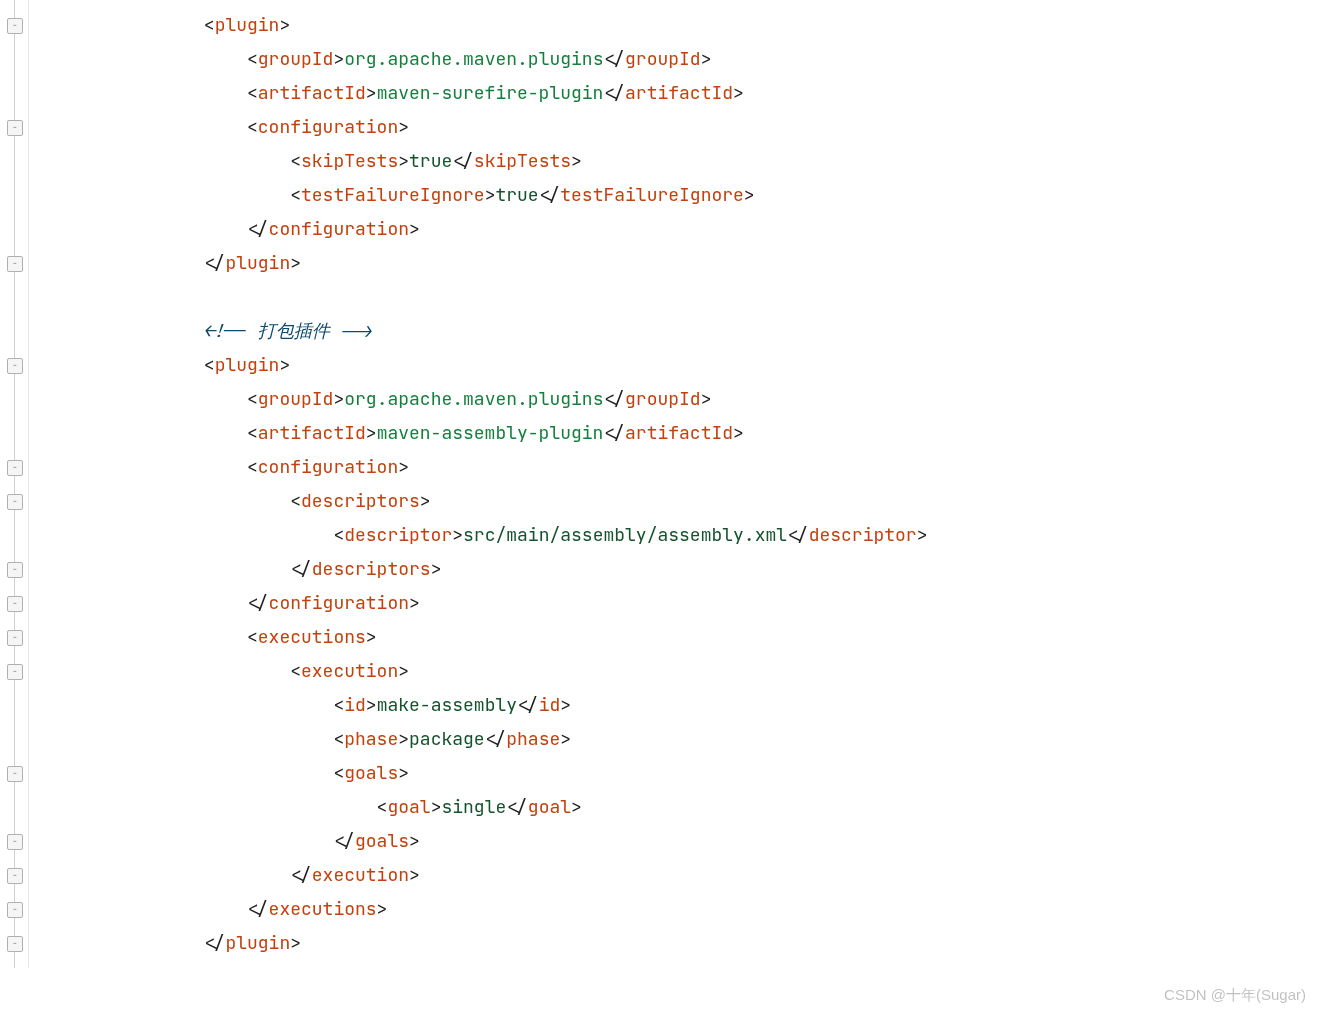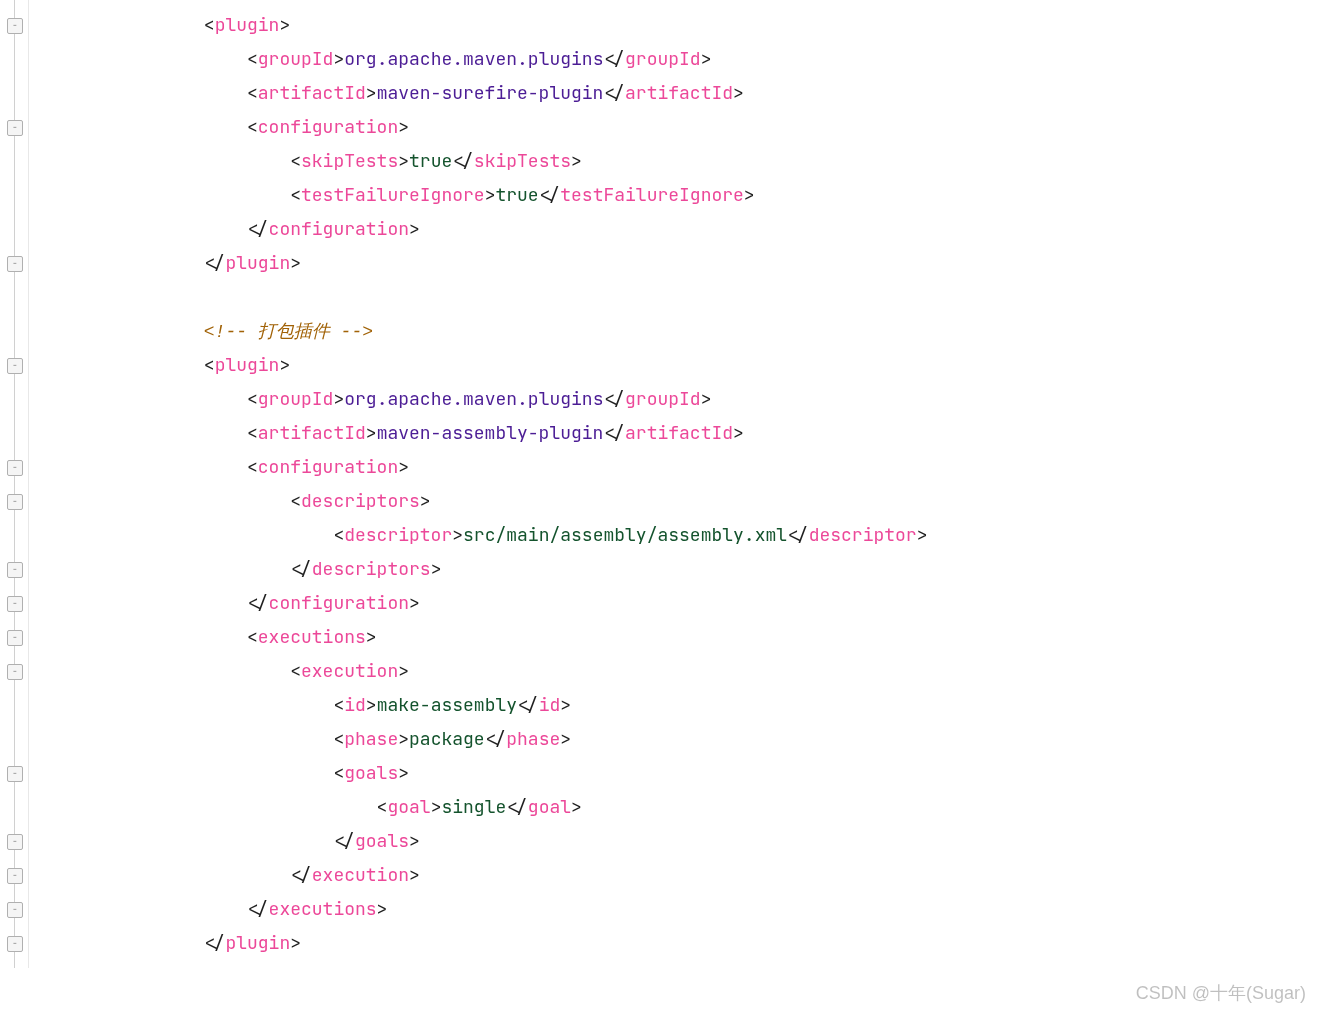--- a/index.html
+++ b/index.html
@@ -38,32 +38,32 @@
     line-height: 12px;
     text-align: center;
     color: #808080;
   }
   .code {
     padding: 8px 0 8px 2px;
     line-height: 34px;
     white-space: pre;
   }
   .line { height: 34px; }
-  .tag { color: #ec4899; }
+  .tag { color: #c2410c; }
   .text { color: #14532d; }
-  .val { color: #4c1d95; } 
-  .comment { color: #a16207; font-style: italic; font-family: Liberation Mono, monospace; }
+  .val { color: #15803d; } 
+  .comment { color: #0c4a6e; font-style: italic; }
   .punct { color: #1f1f1f; }
   .watermark {
     position: fixed;
     right: 12px;
     bottom: 6px;
     color: rgba(0,0,0,0.25);
     font-family: sans-serif;
-    font-size: 18px;
+    font-size: 15px;
   }
 </style>
 </head>
 <body>
 
 <div class="gutter">
   <div class="gutter-line"></div>
   <div id="fold-container">
       <div class="fold-icon" style="top: 18px;">−</div>
       <div class="fold-icon" style="top: 120px;">−</div>

